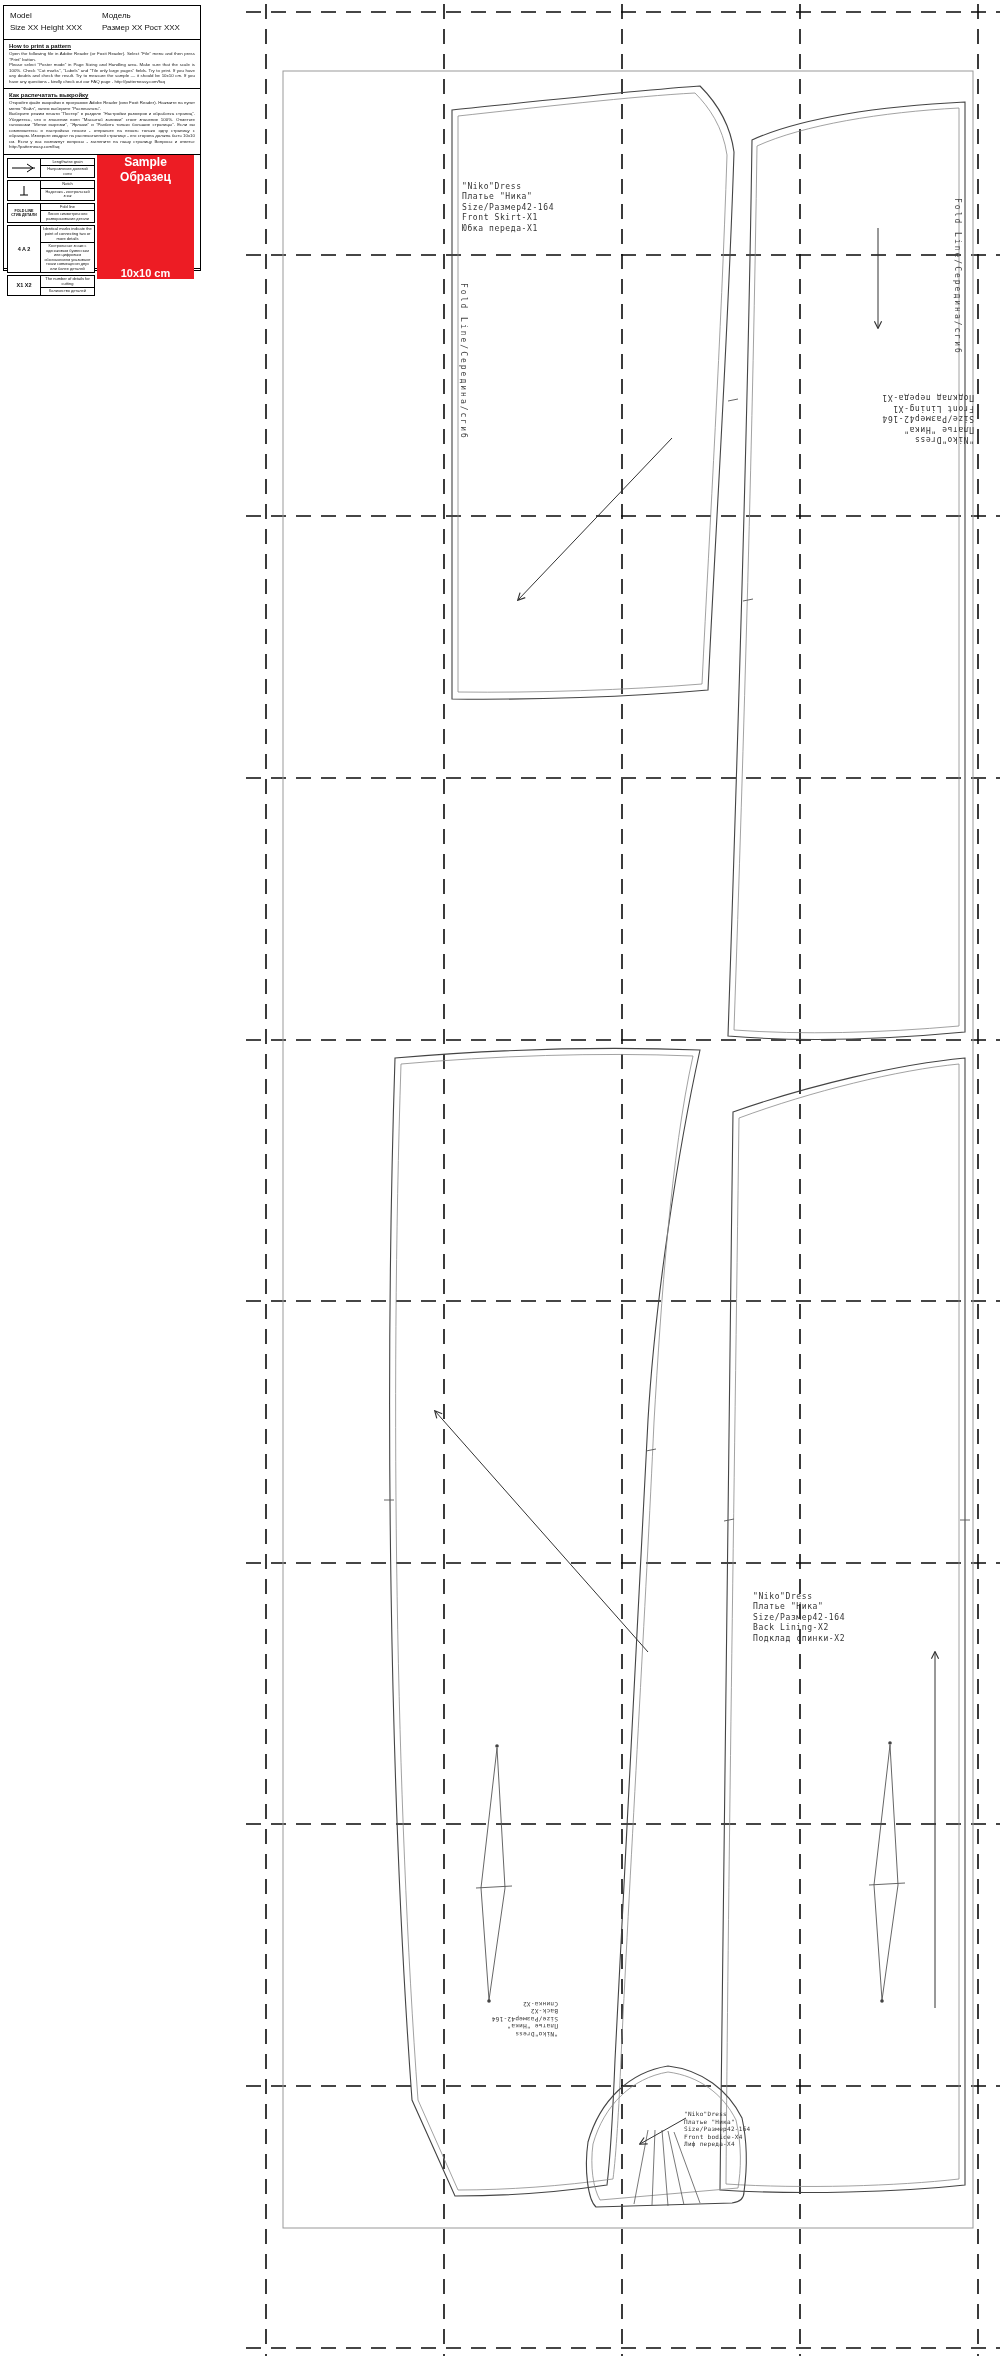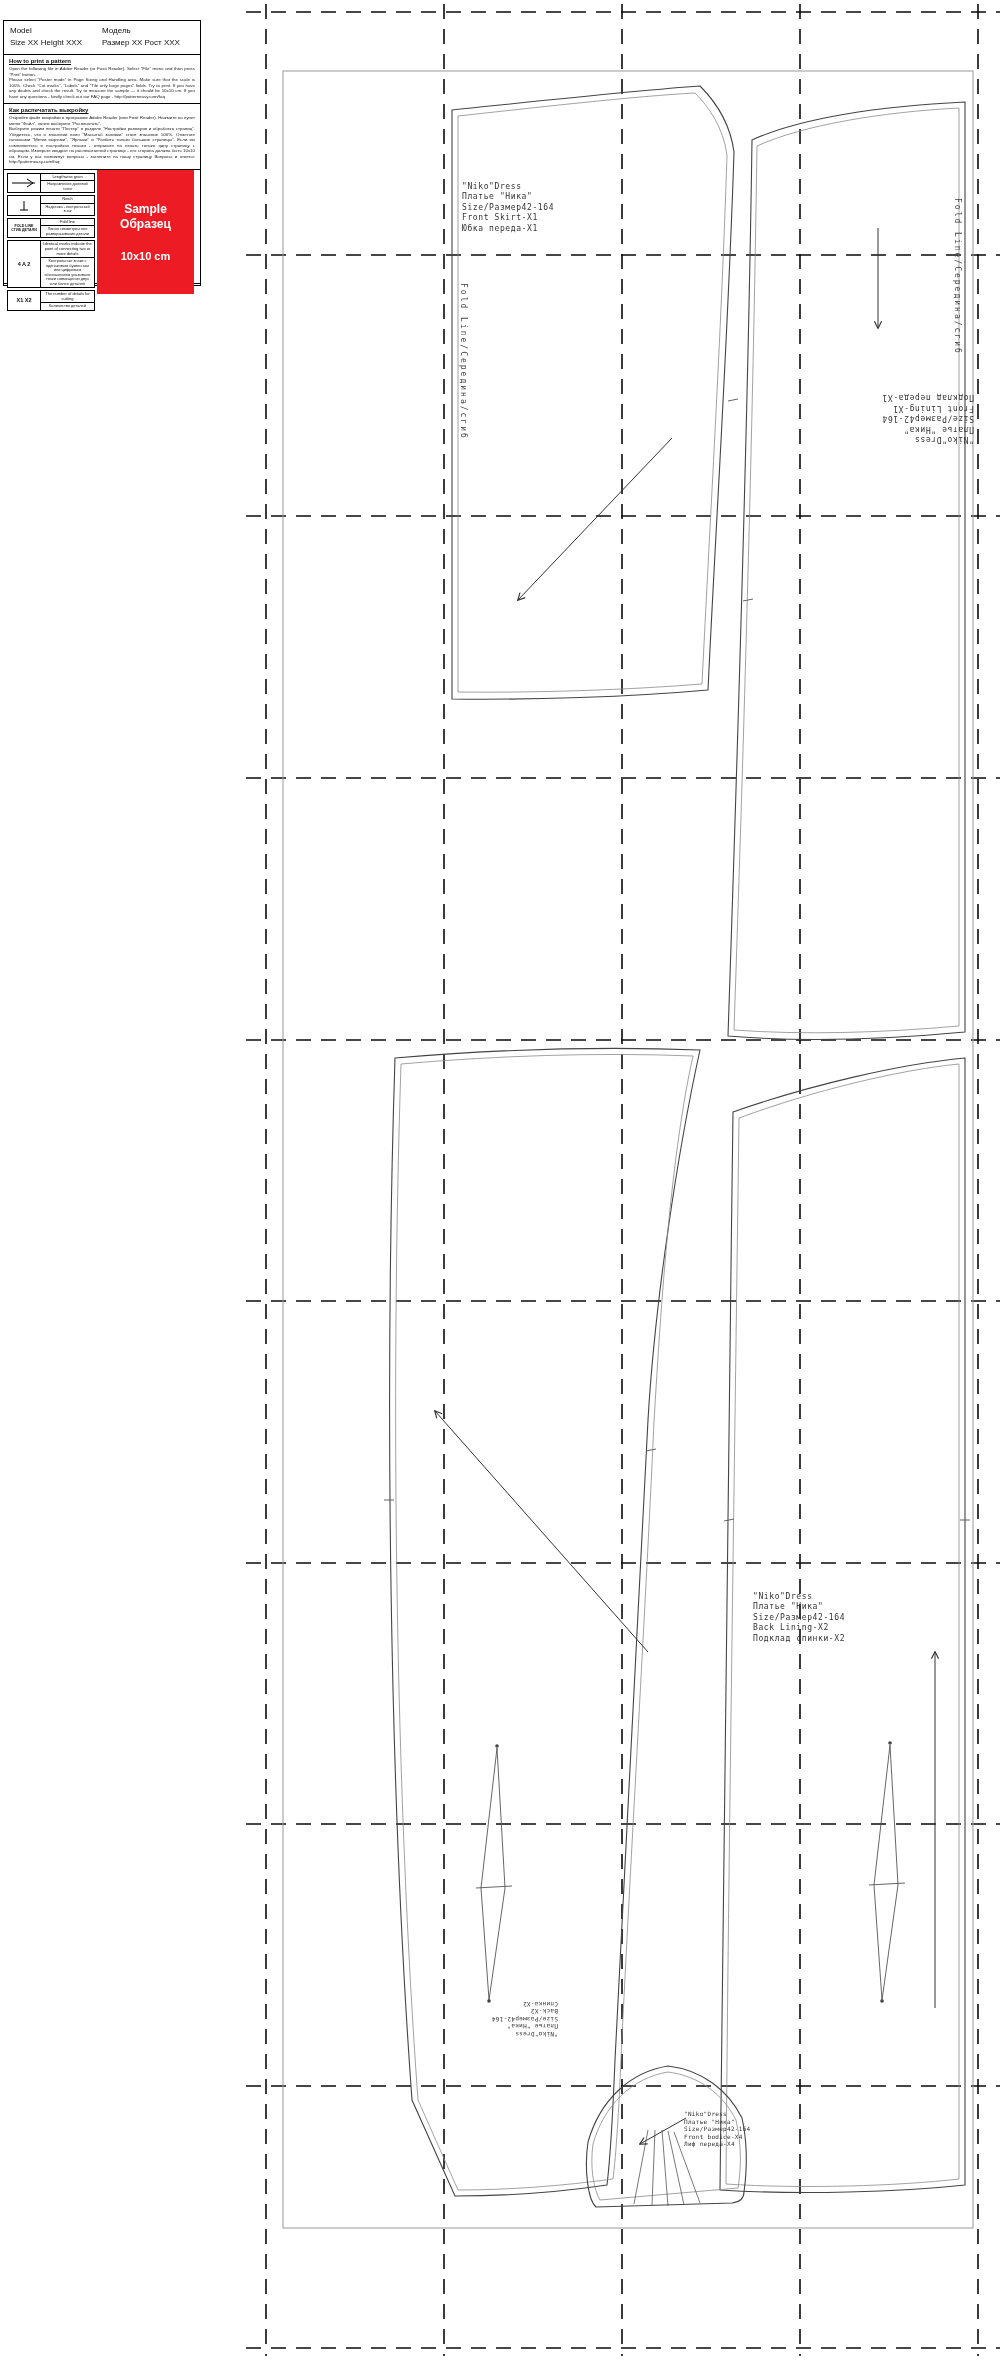--- a/index.html
+++ b/index.html
@@ -3,40 +3,40 @@
 <meta charset="utf-8">
 <style>
   html,body{margin:0;padding:0;}
   body{
     width:1000px;height:2360px;background:#ffffff;position:relative;overflow:hidden;
     font-family:"Liberation Sans", sans-serif;color:#111;
   }
   .layer{position:absolute;left:0;top:0;}
   
   .infobox{
-    position:absolute;left:3px;top:20px;width:198px;height:266px;
+    position:absolute;left:3px;top:5px;width:198px;height:266px;
     border:1px solid #000;background:#fff;box-sizing:border-box;
     border-bottom:3px double #000;
   }
   .model-row{display:flex;padding:4px 6px 6px 6px;border-bottom:1px solid #000;}
   .model-col{width:50%;font-size:8px;line-height:1.45;white-space:pre-line;}
   .sec{padding:2px 5px 4px 5px;border-bottom:1px solid #000;}
   .sec-title{font-weight:bold;font-size:6px;text-decoration:underline;margin:1px 0 2px 0;}
   .sec-body{font-size:4.4px;line-height:1.25;color:#222;white-space:pre-line;text-align:justify;}
   .legend-area{position:relative;height:140px;}
   .legend{position:absolute;left:3px;top:3px;width:88px;}
   .lrow{display:flex;border:1px solid #000;margin-bottom:2px;background:#fff;}
   .lsym{width:30px;border-right:1px solid #000;display:flex;align-items:center;justify-content:center;
         font-size:5.5px;font-weight:bold;text-align:center;white-space:pre-line;padding:1px;}
   .ltxt{flex:1;display:flex;flex-direction:column;}
   .len{font-size:4px;border-bottom:1px solid #000;padding:1px 2px;text-align:center;line-height:1.15;}
   .lru{font-size:3.9px;padding:1px 2px;text-align:center;line-height:1.15;color:#222;}
   .sample{
     position:absolute;left:93px;top:0px;width:97px;height:124px;
-    display:flex;flex-direction:column;align-items:center;justify-content:center;
+    display:flex;flex-direction:column;align-items:center;justify-content:space-between;
     color:#fff;font-weight:bold;text-align:center;
   }
   .sample .s1{font-size:12px;line-height:1.25;}
   .sample .s2{font-size:11px;margin-top:18px;}
   
   .plabel{
     position:absolute;font-family:"DejaVu Sans Mono", monospace;color:#333;
     white-space:pre-line;letter-spacing:0.6px;
   }
   .lab-lg{font-size:8px;line-height:1.3;}

